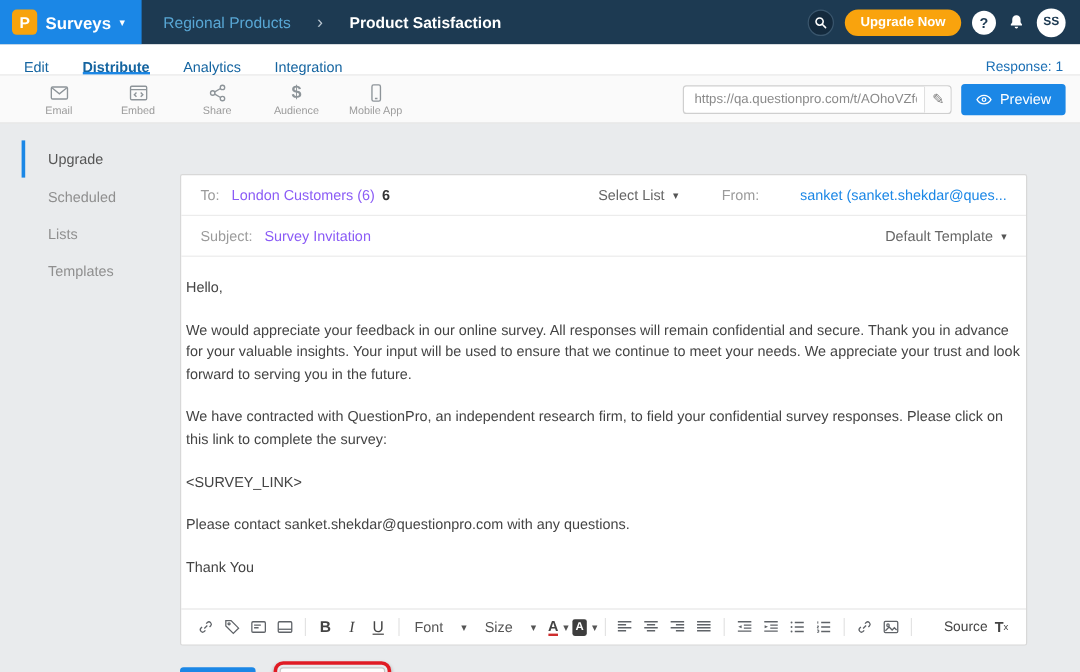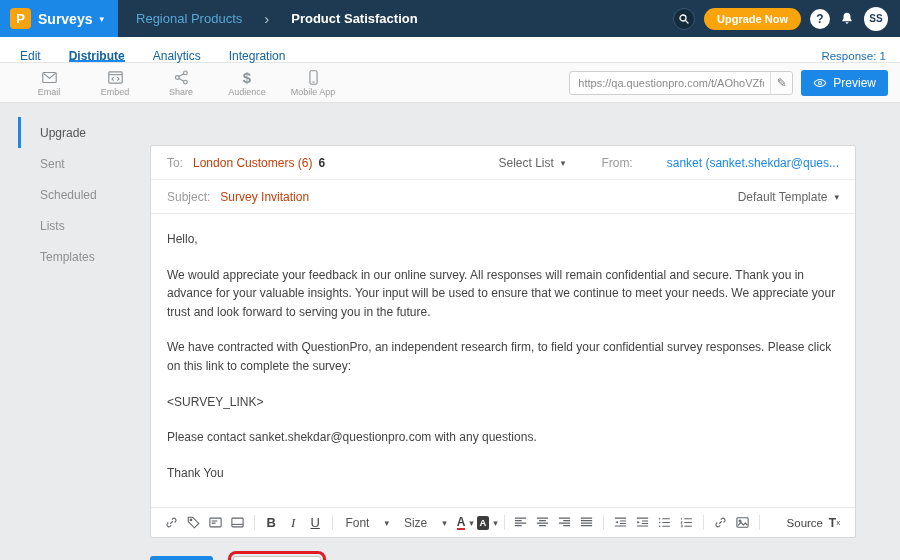--- a/index.html
+++ b/index.html
@@ -51,29 +51,29 @@
   
   .content { flex:1; display:flex; }
   .sidebar { width:150px; padding:14px 0 0 18px; }
   .sitem { height:31px; display:flex; align-items:center; padding-left:19px; font-size:12px; color:#8f8f8f; cursor:pointer; border-left:3px solid transparent; }
   .sitem.active { border-left-color:#1b87e6; color:#555; }
 
   .main { width:706px; padding-top:42px; }
   .card { background:#fff; border:1px solid #d8d8d8; border-radius:2px; }
   .crow { display:flex; align-items:center; height:34px; padding:0 16px; border-bottom:1px solid #ececec; font-size:12px; }
   .lab { color:#9b9b9b; margin-right:10px; }
-  .val { color:#c2410c; }
+  .val { color:#8b5cf6; }
   .badge { color:#333; font-weight:700; margin-left:6px; }
   .rowright { margin-left:auto; display:flex; align-items:center; }
   .ddl { display:flex; align-items:center; gap:7px; color:#666; cursor:pointer; }
   .dcaret { font-size:9px; color:#555; }
   .fromwrap { display:flex; align-items:flex-end; gap:24px; margin-left:36px; }
   .fromlink { color:#1b87e6; cursor:pointer; max-width:186px; white-space:nowrap; overflow:hidden; }
 
-  .cbody { padding:16px 16px 8px; min-height:228px; font-size:12px; color:#444; line-height:1.55; cursor:text; }
+  .cbody { padding:16px 4px 8px; min-height:228px; font-size:12px; color:#444; line-height:1.55; cursor:text; }
   .cbody p { margin:0 0 17px; }
 
   
   .etoolbar { border-top:1px solid #e6e6e6; height:30px; display:flex; align-items:center; padding:0 10px; color:#555; gap:1px; }
   .eb { min-width:21px; height:22px; display:flex; align-items:center; justify-content:center; cursor:pointer; border-radius:2px; font-size:13px; color:#444; }
   .eb svg { stroke:#5f6368; fill:none; stroke-width:1.7; width:15px; height:15px; }
   .esep { width:1px; height:15px; background:#e3e3e3; margin:0 5px; }
   .bolds { font-weight:700; }
   .itals { font-style:italic; font-family:"Liberation Serif", serif; }
   .unds { text-decoration:underline; }
@@ -182,21 +182,20 @@
           </svg>
         <span>Preview</span>
       </button>
     </div>
   </div>
 
   <div class="content">
 
     <aside class="sidebar">
       <div class="sitem active">Upgrade</div>
-      <div class="sitem">Sent</div>
       <div class="sitem">Scheduled</div>
       <div class="sitem">Lists</div>
       <div class="sitem">Templates</div>
     </aside>
 
     <main class="main">
       <div class="card">
 
         <div class="crow">
           <span class="lab">To:</span>

